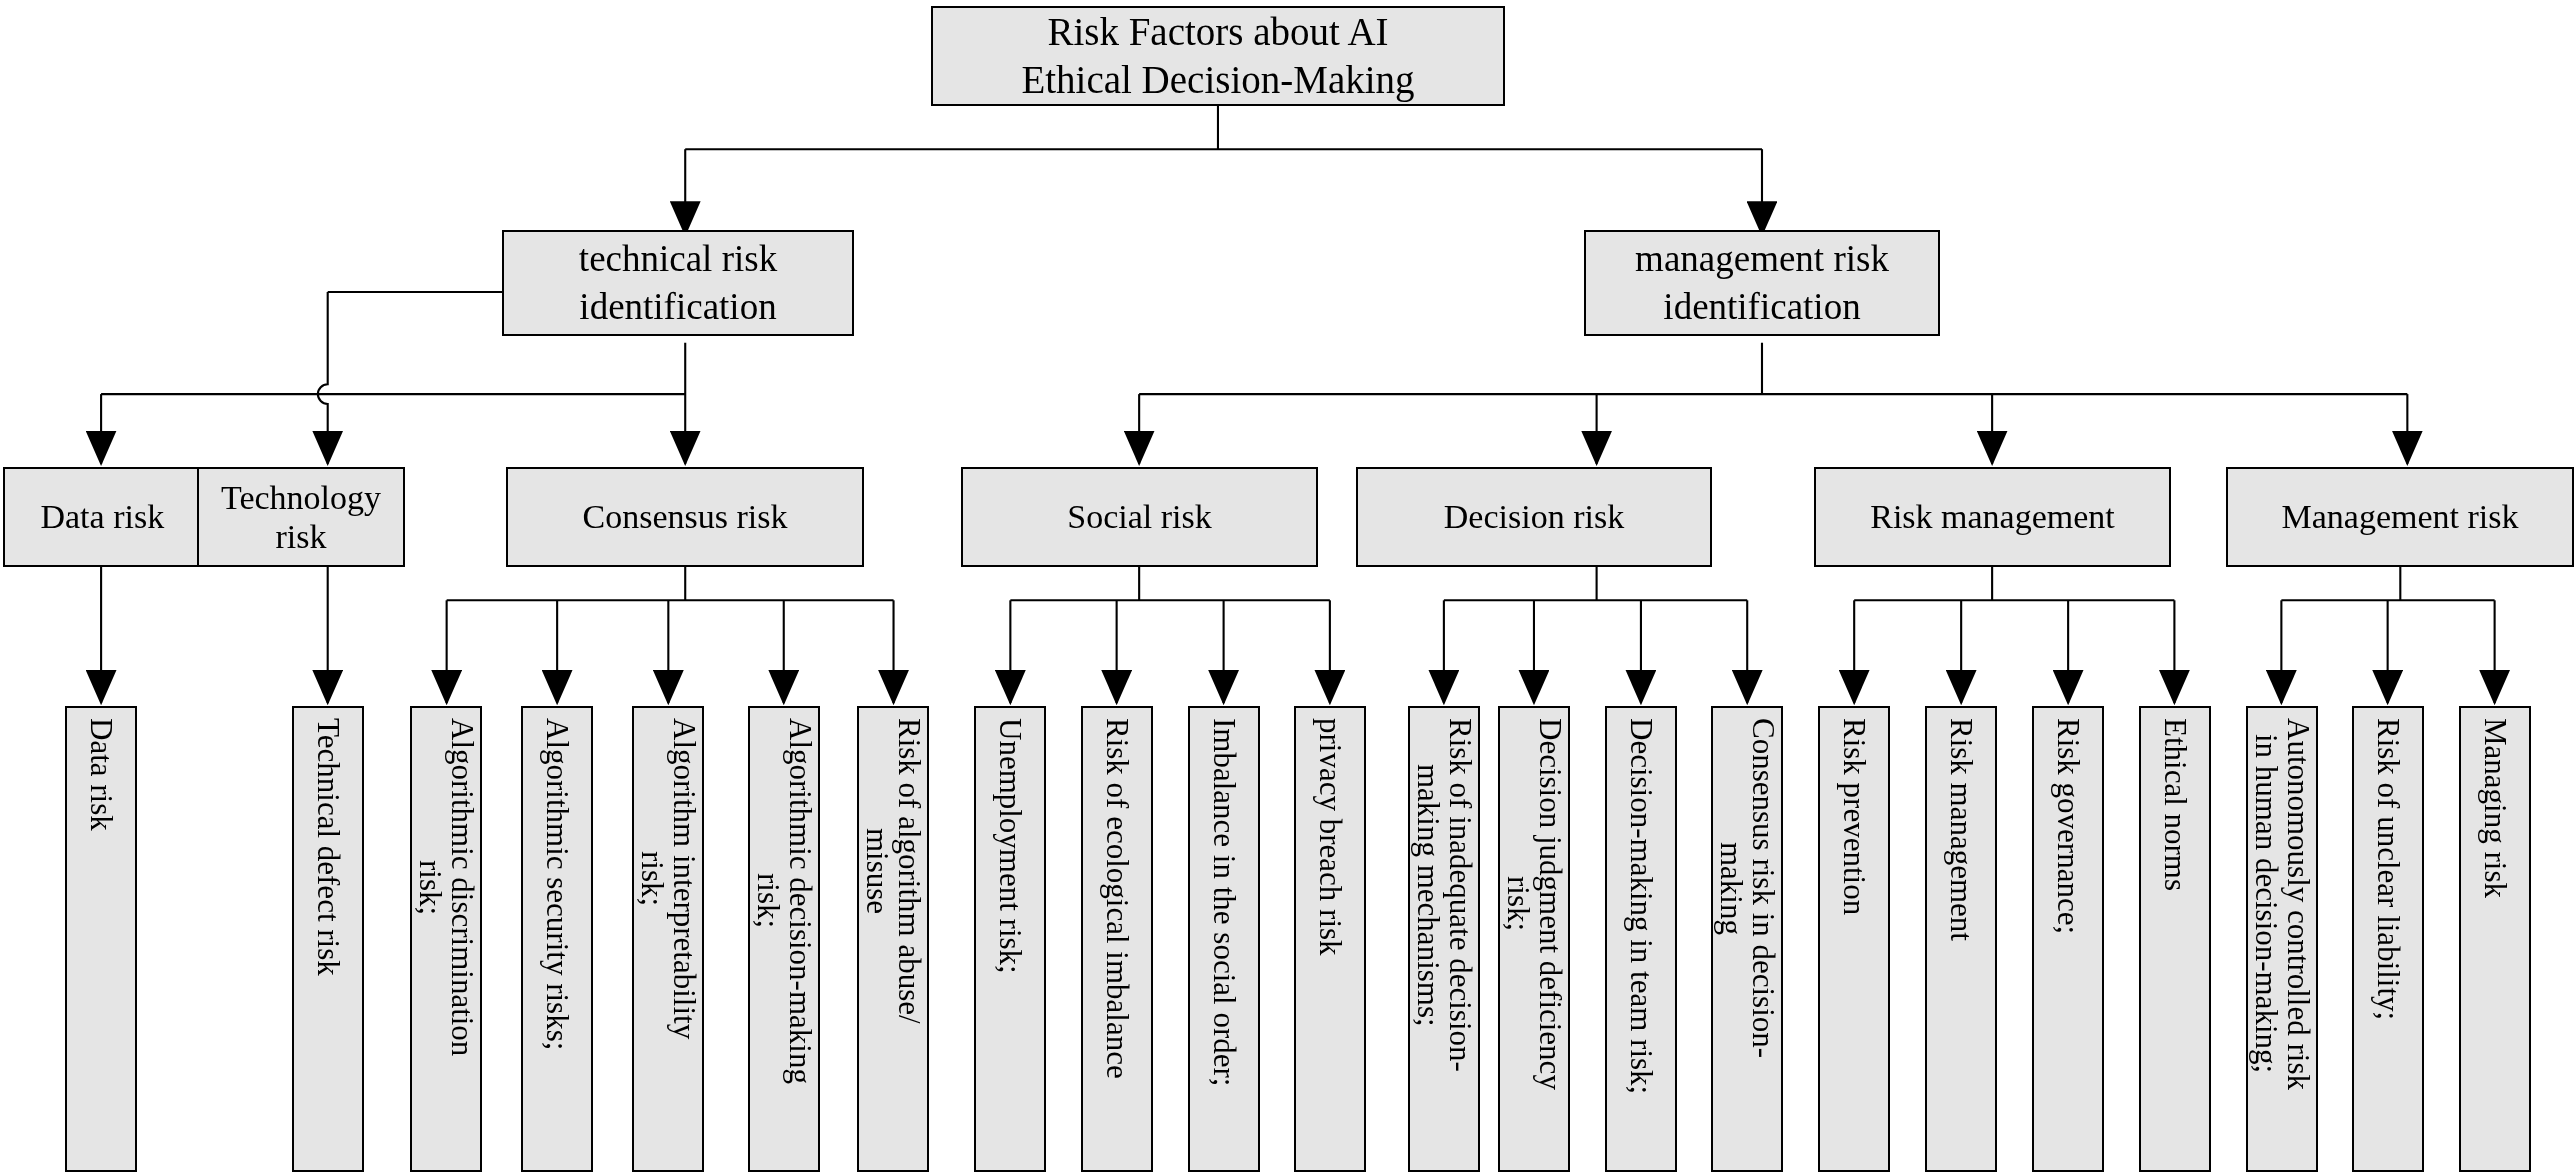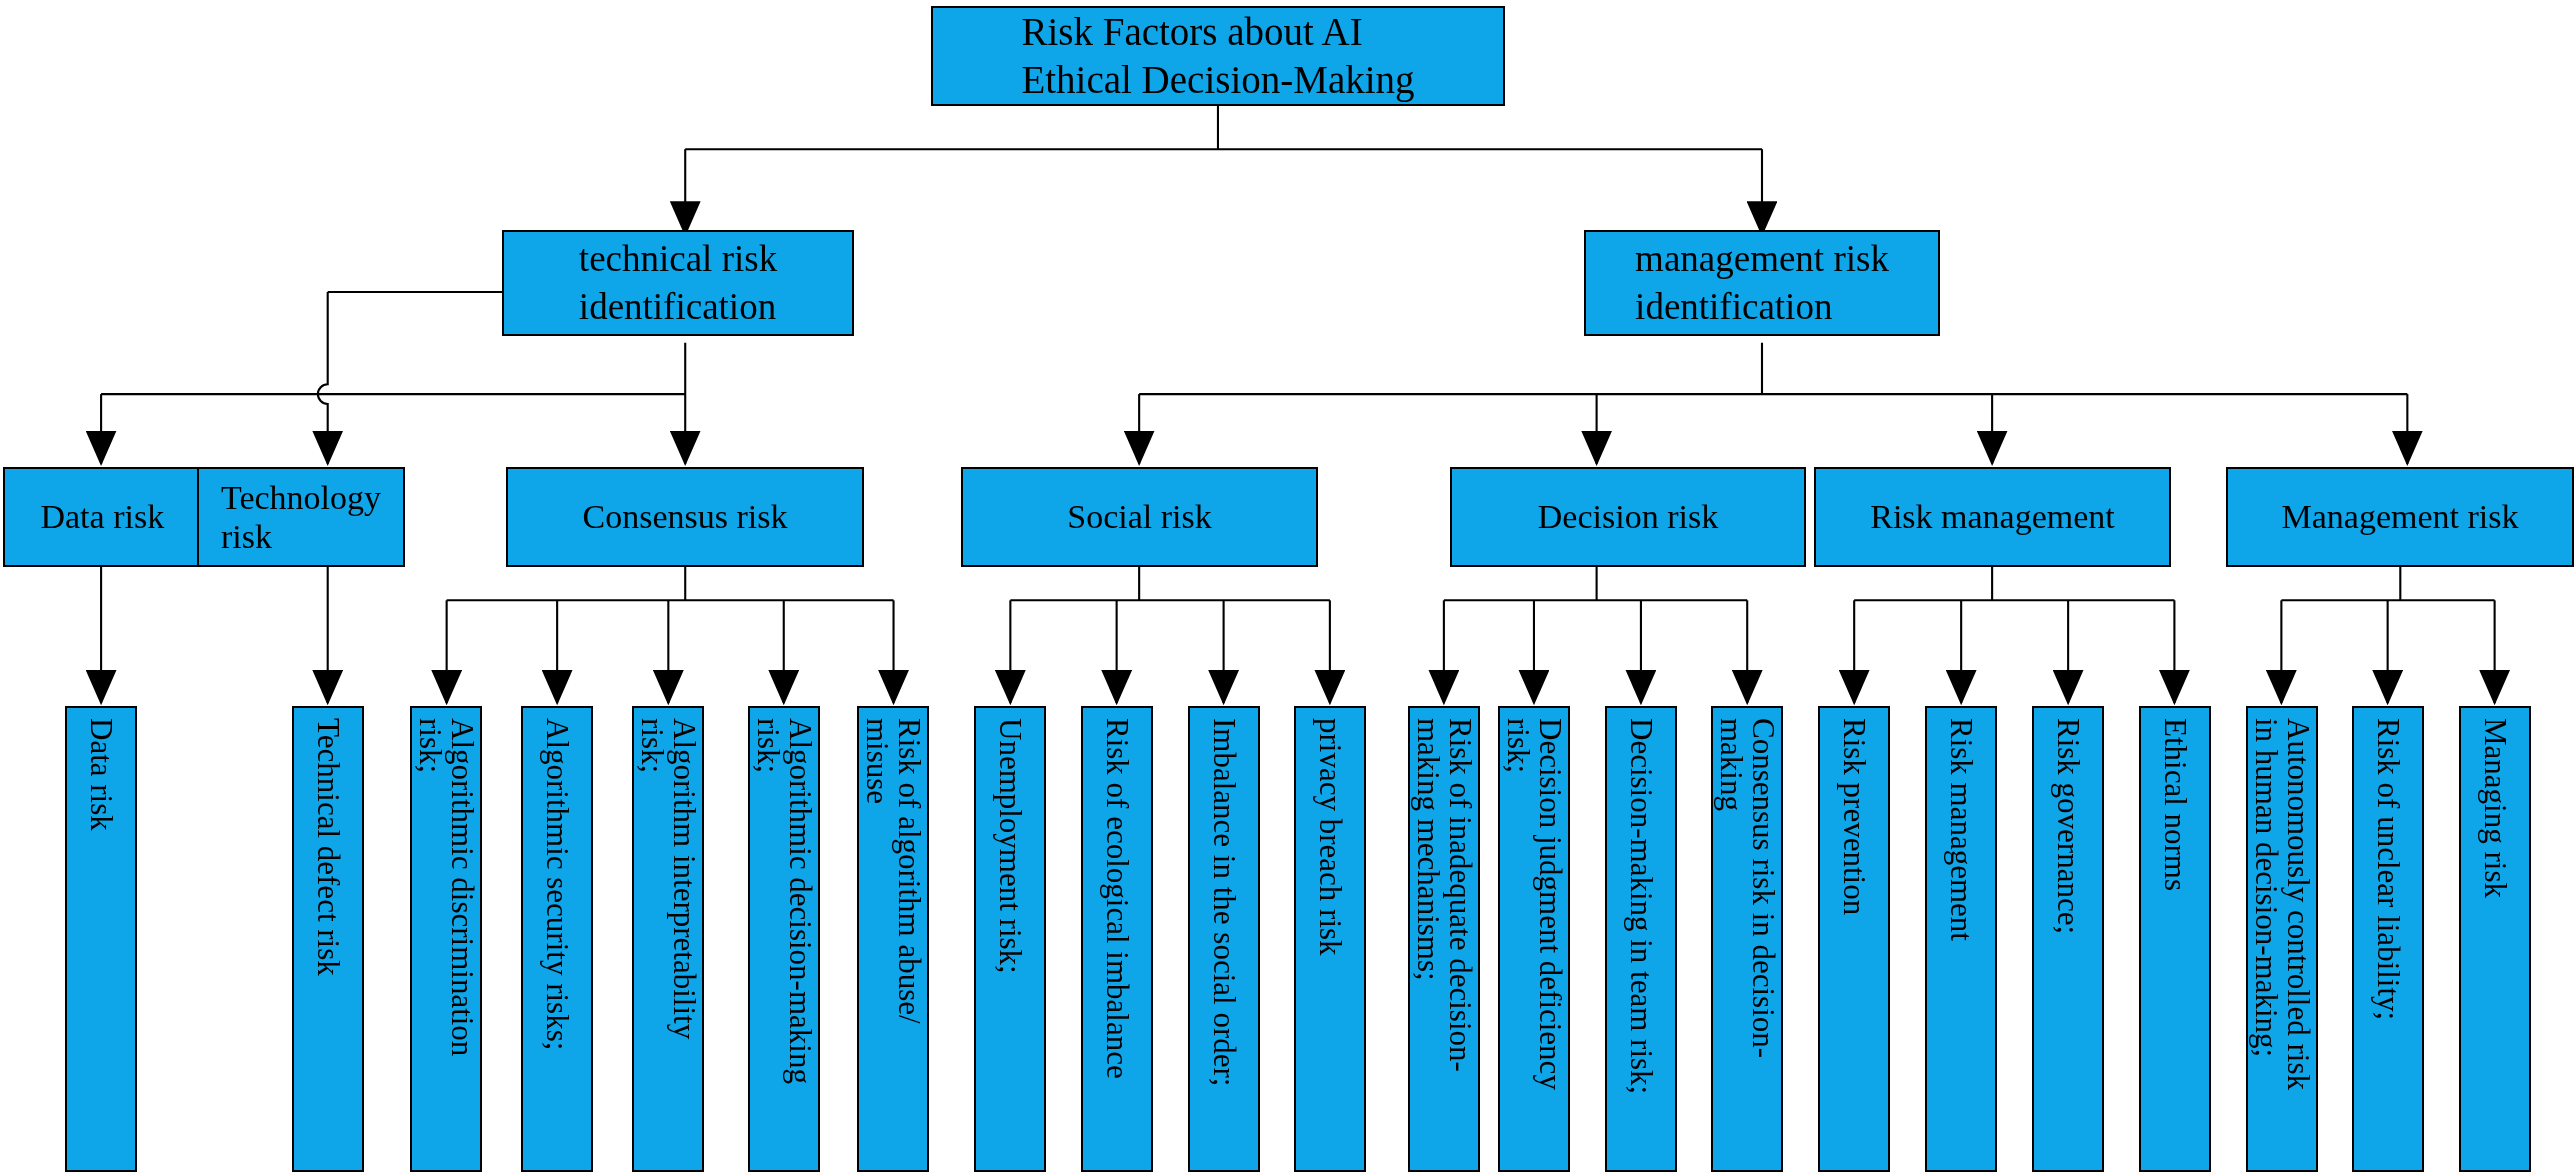--- a/index.html
+++ b/index.html
@@ -1,21 +1,21 @@
 <!DOCTYPE html>
 <html style="font-size:11.3px"><head>
 <meta charset="utf-8">
 <style>
   html,body{margin:0;padding:0;background:#ffffff;}
   .stage{position:relative;width:2576px;height:1176px;background:#ffffff;
          font-family:"Liberation Serif","DejaVu Serif",serif;color:#000;overflow:hidden;}
   svg.wires{position:absolute;left:0;top:0;width:2576px;height:1176px;}
   svg.wires path{stroke:#000;stroke-width:3;fill:none;}
-  .box{position:absolute;box-sizing:border-box;border:2.8px solid #000;background:#0ea5e9;
-       display:flex;align-items:center;justify-content:center;text-align:left;}
+  .box{position:absolute;box-sizing:border-box;border:2.8px solid #000;background:#e5e5e5;
+       display:flex;align-items:center;justify-content:center;text-align:center;}
   .box .t{white-space:pre-line;}
   .root{left:931px;top:5.6px;width:574px;height:100px;font-size:39px;line-height:1.22;}
   .l2{top:230px;height:106px;font-size:37px;line-height:1.3;}
   .l3{top:467px;height:100px;font-size:34px;line-height:1.15;}
   .leaf{top:706px;width:72px;height:466px;border-width:2.1px;
         align-items:flex-start;padding-top:10px;font-size:31px;line-height:1.04;}
   .leaf .t{writing-mode:vertical-rl;white-space:pre-line;}
 </style>
 </head>
 <body>
@@ -128,21 +128,21 @@
   <div class="box l3" style="left:197px;width:208px;">
     <span class="t">Technology
 risk</span>
   </div>
   <div class="box l3" style="left:506px;width:358px;">
     <span class="t">Consensus risk</span>
   </div>
   <div class="box l3" style="left:961px;width:357px;">
     <span class="t">Social risk</span>
   </div>
-  <div class="box l3" style="left:1450px;width:356px;">
+  <div class="box l3" style="left:1356px;width:356px;">
     <span class="t">Decision risk</span>
   </div>
   <div class="box l3" style="left:1814px;width:357px;">
     <span class="t">Risk management</span>
   </div>
   <div class="box l3" style="left:2226px;width:348px;">
     <span class="t">Management risk</span>
   </div>
 
   <div class="box leaf" style="left:65px;">

